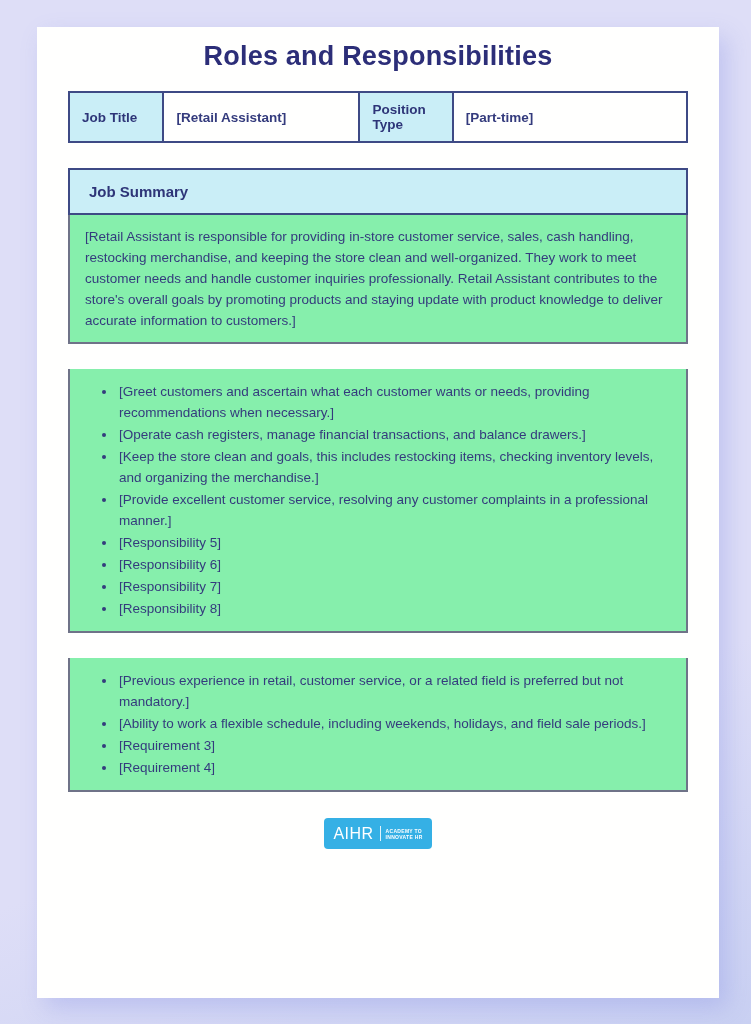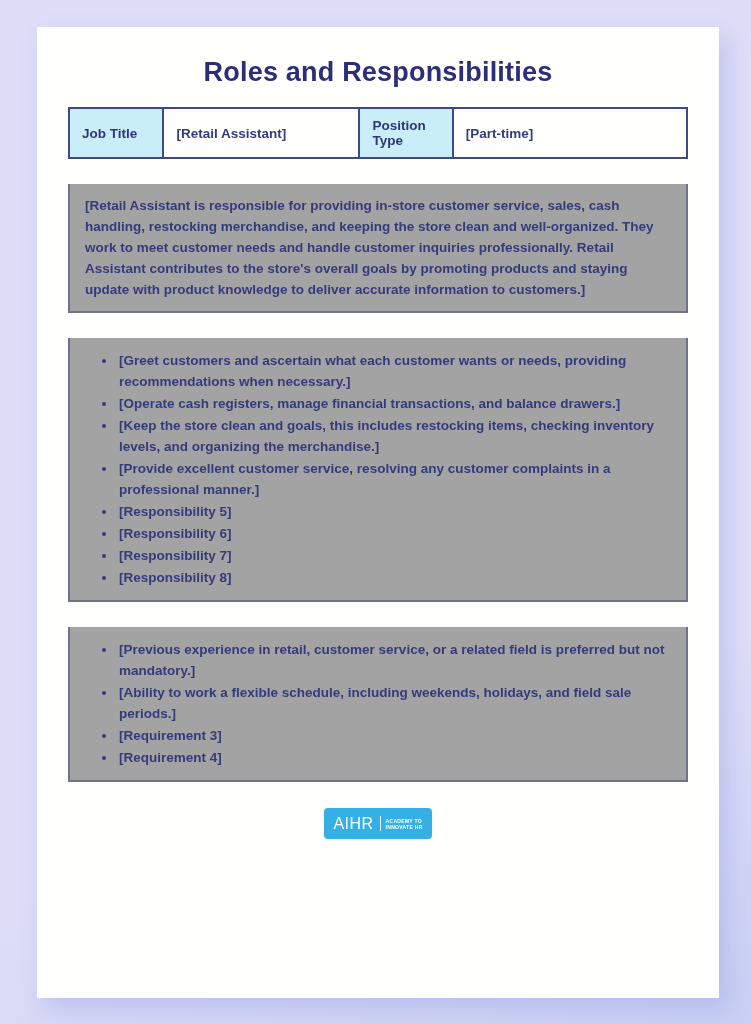--- a/index.html
+++ b/index.html
@@ -9,21 +9,21 @@
     font-family: "Liberation Sans", "DejaVu Sans", sans-serif;
     color: #343b7d;
   }
   .page {
     position: relative;
     width: 682px;
     height: 971px;
     margin: 27px 0 0 37px;
     background: #fffffe;
     box-shadow: 8px 10px 22px rgba(125, 135, 225, 0.30);
-    padding: 30px 31px 0 31px;
+    padding: 14px 31px 0 31px;
   }
   .doc-title {
     text-align: center;
     font-size: 27px;
     font-weight: bold;
     color: #2c2e78;
     letter-spacing: 0.2px;
     margin-bottom: 19px;
   }
   
@@ -51,24 +51,24 @@
     background: #caeef7;
     border: 2px solid #3e4a85;
     padding: 13px 19px;
     font-size: 15px;
     font-weight: bold;
     color: #2e3578;
   }
   .section-body {
     border: 2px solid #6f7388;
     border-top: none;
-    background: #a3a3a3;
+    background: #86efac;
     padding: 10px 15px;
     font-size: 13.5px;
-    font-weight: 700;
+    font-weight: 400;
     line-height: 21px;
   }
   .section-body ul {
     margin: 2px 0 2px 0;
     padding-left: 32px;
   }
   .section-body li {
     margin: 0 0 1px 0;
     padding-left: 2px;
   }
@@ -121,20 +121,21 @@
       <tr class="info-row">
         <td class="label-cell">Job Title</td>
         <td class="value-cell">[Retail Assistant]</td>
         <td class="label-cell">Position Type</td>
         <td class="value-cell">[Part-time]</td>
       </tr>
     </tbody>
   </table>
 
   <div class="section">
+    <div class="section-header">Job Summary</div>
     <div class="section-body" style="padding:11px 15px;">[Retail Assistant is responsible for providing in-store customer service, sales, cash handling, restocking merchandise, and keeping the store clean and well-organized. They work to meet customer needs and handle customer inquiries professionally. Retail Assistant contributes to the store's overall goals by promoting products and staying update with product knowledge to deliver accurate information to customers.]</div>
   </div>
 
   <div class="section">
     <div class="section-body">
       <ul>
           <li>[Greet customers and ascertain what each customer wants or needs, providing recommendations when necessary.]</li>
           <li>[Operate cash registers, manage financial transactions, and balance drawers.]</li>
           <li>[Keep the store clean and goals, this includes restocking items, checking inventory levels, and organizing the merchandise.]</li>
           <li>[Provide excellent customer service, resolving any customer complaints in a professional manner.]</li>

